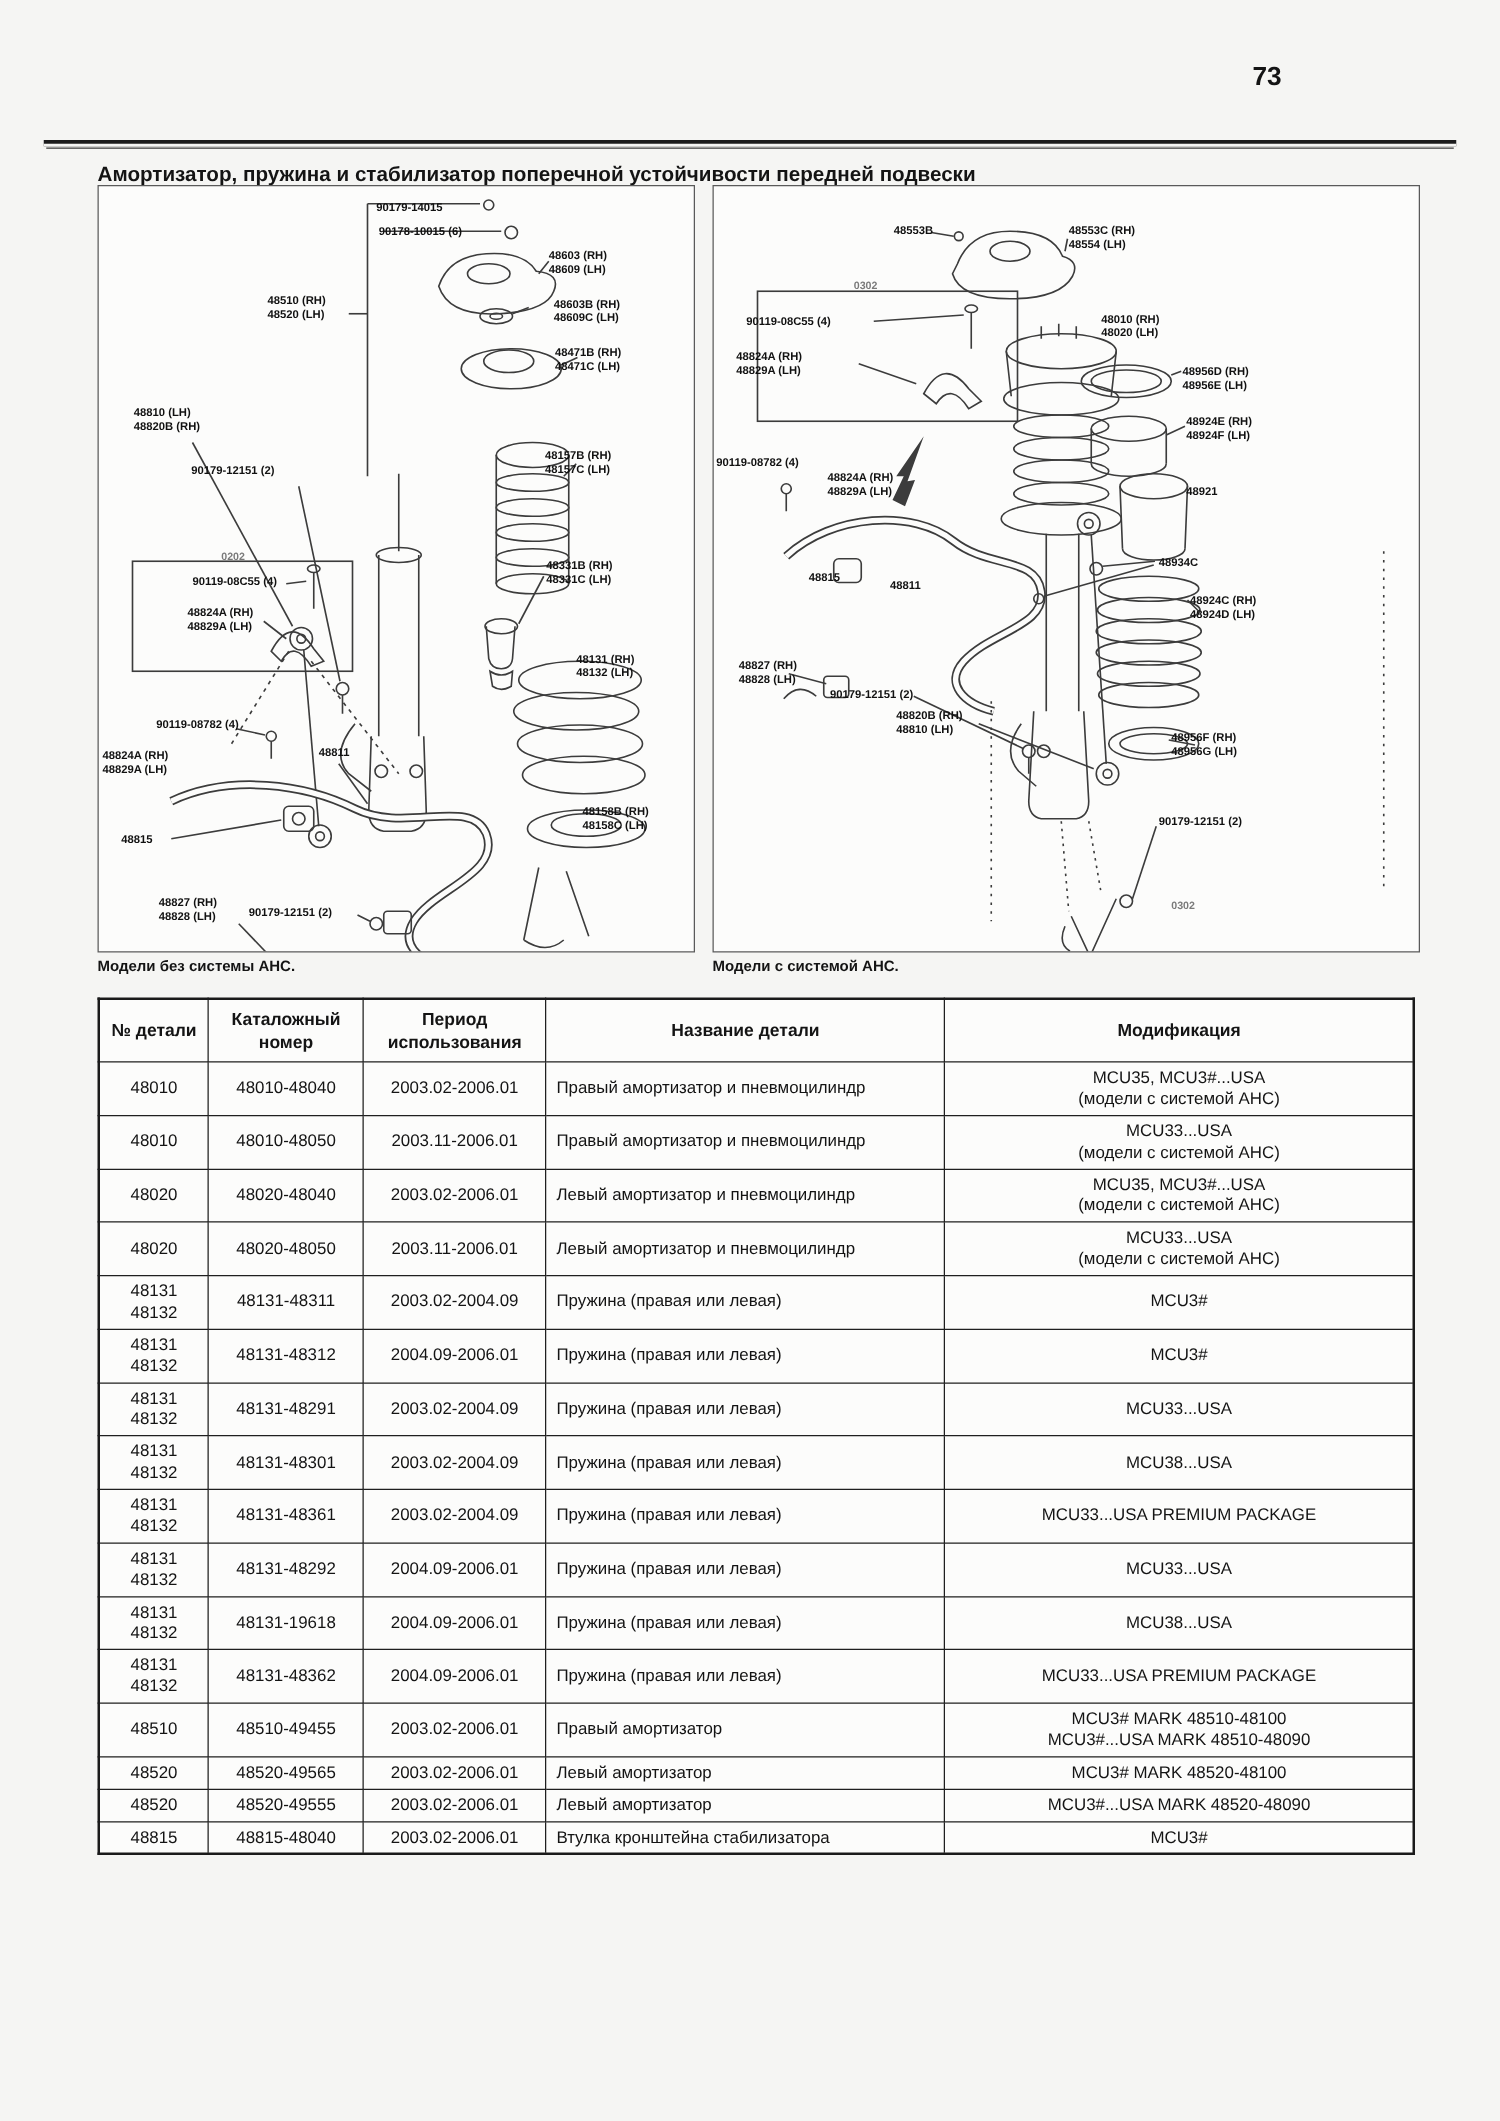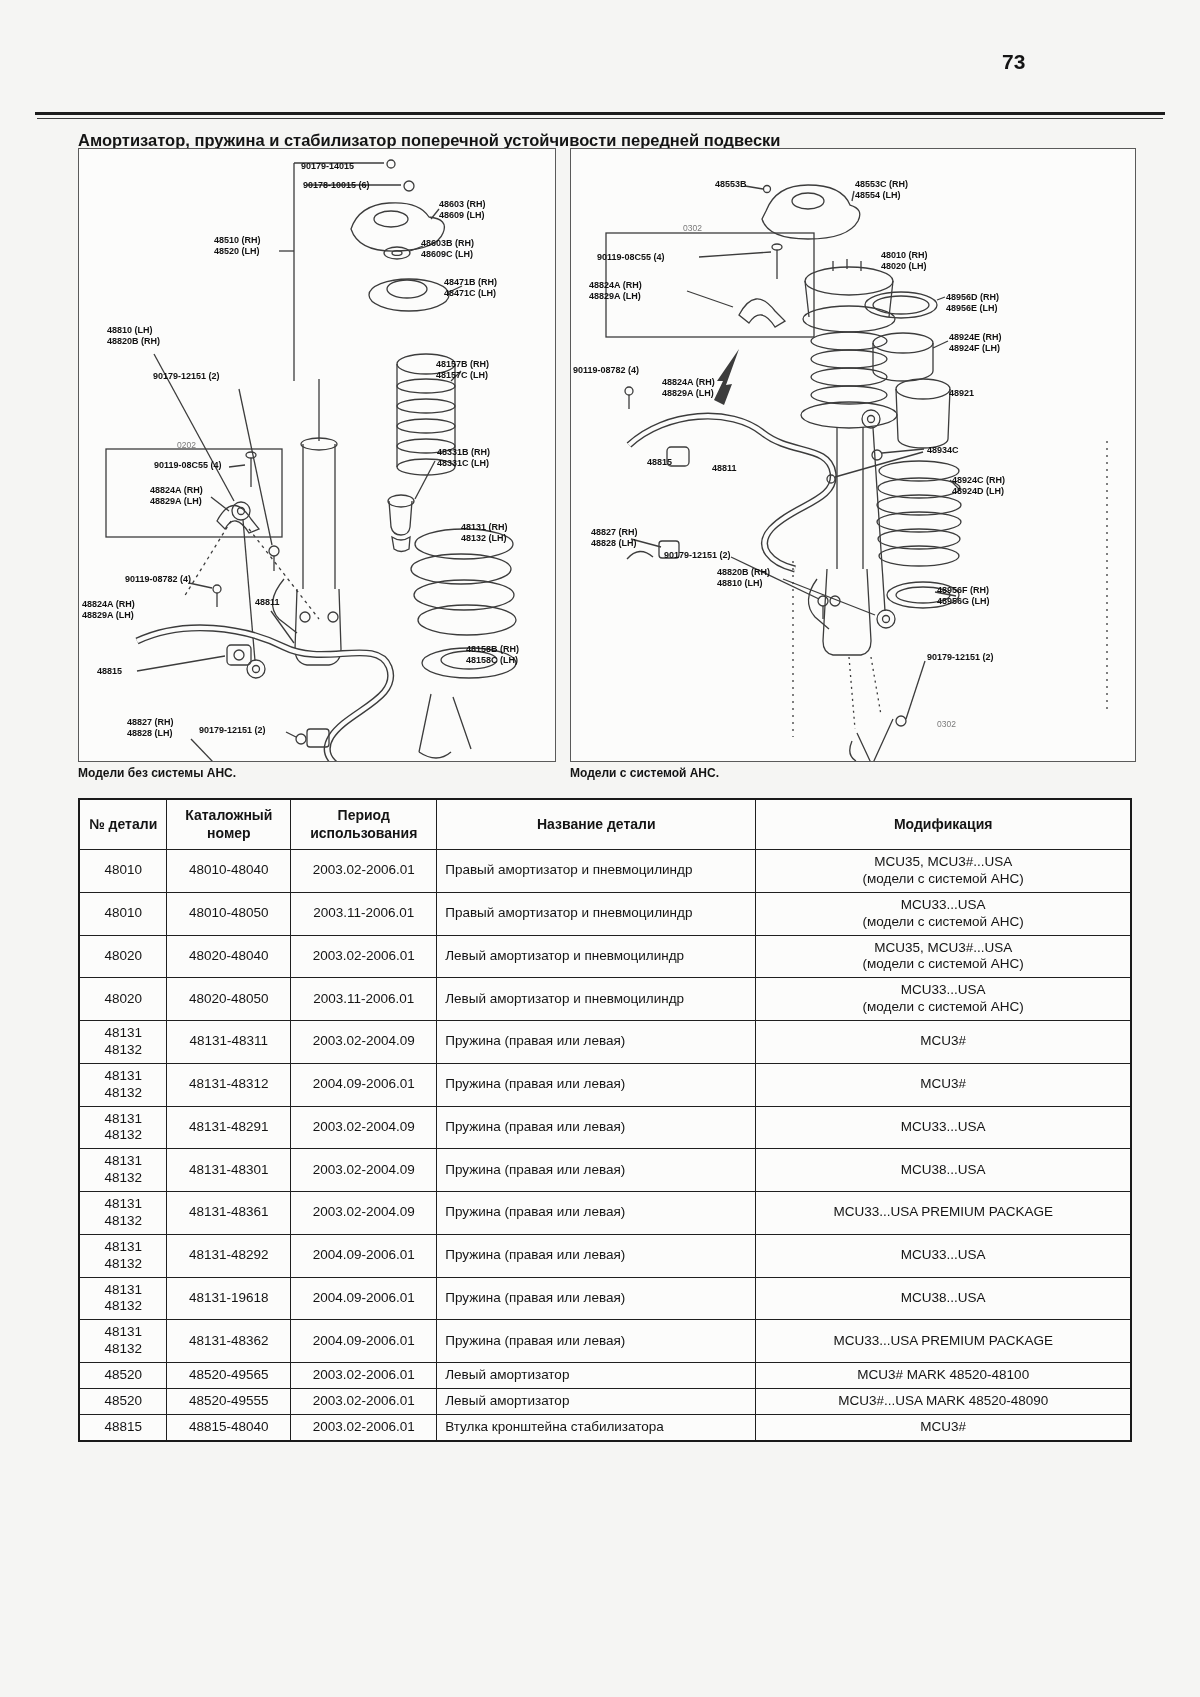--- a/index.html
+++ b/index.html
@@ -24,21 +24,21 @@
     position:absolute;top:0;height:612px;background:#fcfcfb;
     border:1px solid #5a5a5a;
   }
   .diagram-box.left{left:0;width:476px;}
   .diagram-box.right{left:492px;width:564px;}
   .diagram-box svg{position:absolute;left:0;top:0;}
   .dlabel{
     position:absolute;font-size:9px;font-weight:bold;line-height:1.2;
     white-space:pre-line;color:#111;
   }
-  .dlabel.ref{color:#7a7a7a;font-weight:normal;font-size:8.5px;}
+  .dlabel.ref{color:#7a7a7a;font-weight:bold;font-size:8.5px;}
   .caption-row{position:absolute;left:78px;top:766px;width:1058px;}
   .diagram-caption{position:absolute;top:0;font-size:12px;font-weight:bold;}
   .diagram-caption.left{left:0;}
   .diagram-caption.right{left:492px;}
   .parts-table{
     position:absolute;left:78px;top:798px;
     border-collapse:collapse;width:1054px;background:#fcfcfb;
     border:2px solid #1a1a1a;
   }
   .parts-table th,.parts-table td{
@@ -137,21 +137,21 @@
         <circle cx="222" cy="590" r="5"></circle>
           <line x1="207" y1="583" x2="217" y2="588"></line>
       </g>
     </svg>
     <span class="dlabel" style="left:222px;top:12px">90179-14015</span>
     <span class="dlabel" style="left:224px;top:31px">90178-10015 (6)</span>
     <span class="dlabel" style="left:360px;top:50px">48603 (RH)
 48609 (LH)</span>
     <span class="dlabel" style="left:135px;top:86px">48510 (RH)
 48520 (LH)</span>
-    <span class="dlabel" style="left:342px;top:89px">48603B (RH)
+    <span class="dlabel" style="left:364px;top:89px">48603B (RH)
 48609C (LH)</span>
     <span class="dlabel" style="left:365px;top:128px">48471B (RH)
 48471C (LH)</span>
     <span class="dlabel" style="left:28px;top:176px">48810 (LH)
 48820B (RH)</span>
     <span class="dlabel" style="left:74px;top:222px">90179-12151 (2)</span>
     <span class="dlabel" style="left:357px;top:210px">48157B (RH)
 48157C (LH)</span>
     <span class="dlabel ref" style="left:98px;top:291px">0202</span>
     <span class="dlabel" style="left:75px;top:311px">90119-08C55 (4)</span>
@@ -402,20 +402,28 @@
     </tr>
     <tr>
       <td>48131
 48132</td>
       <td>48131-48362</td>
       <td>2004.09-2006.01</td>
       <td class="name">Пружина (правая или левая)</td>
       <td>MCU33...USA PREMIUM PACKAGE</td>
     </tr>
     <tr>
+      <td>48510</td>
+      <td>48510-49455</td>
+      <td>2003.02-2006.01</td>
+      <td class="name">Правый амортизатор</td>
+      <td>MCU3# MARK 48510-48100
+MCU3#...USA MARK 48510-48090</td>
+    </tr>
+    <tr>
       <td>48520</td>
       <td>48520-49565</td>
       <td>2003.02-2006.01</td>
       <td class="name">Левый амортизатор</td>
       <td>MCU3# MARK 48520-48100</td>
     </tr>
     <tr>
       <td>48520</td>
       <td>48520-49555</td>
       <td>2003.02-2006.01</td>

